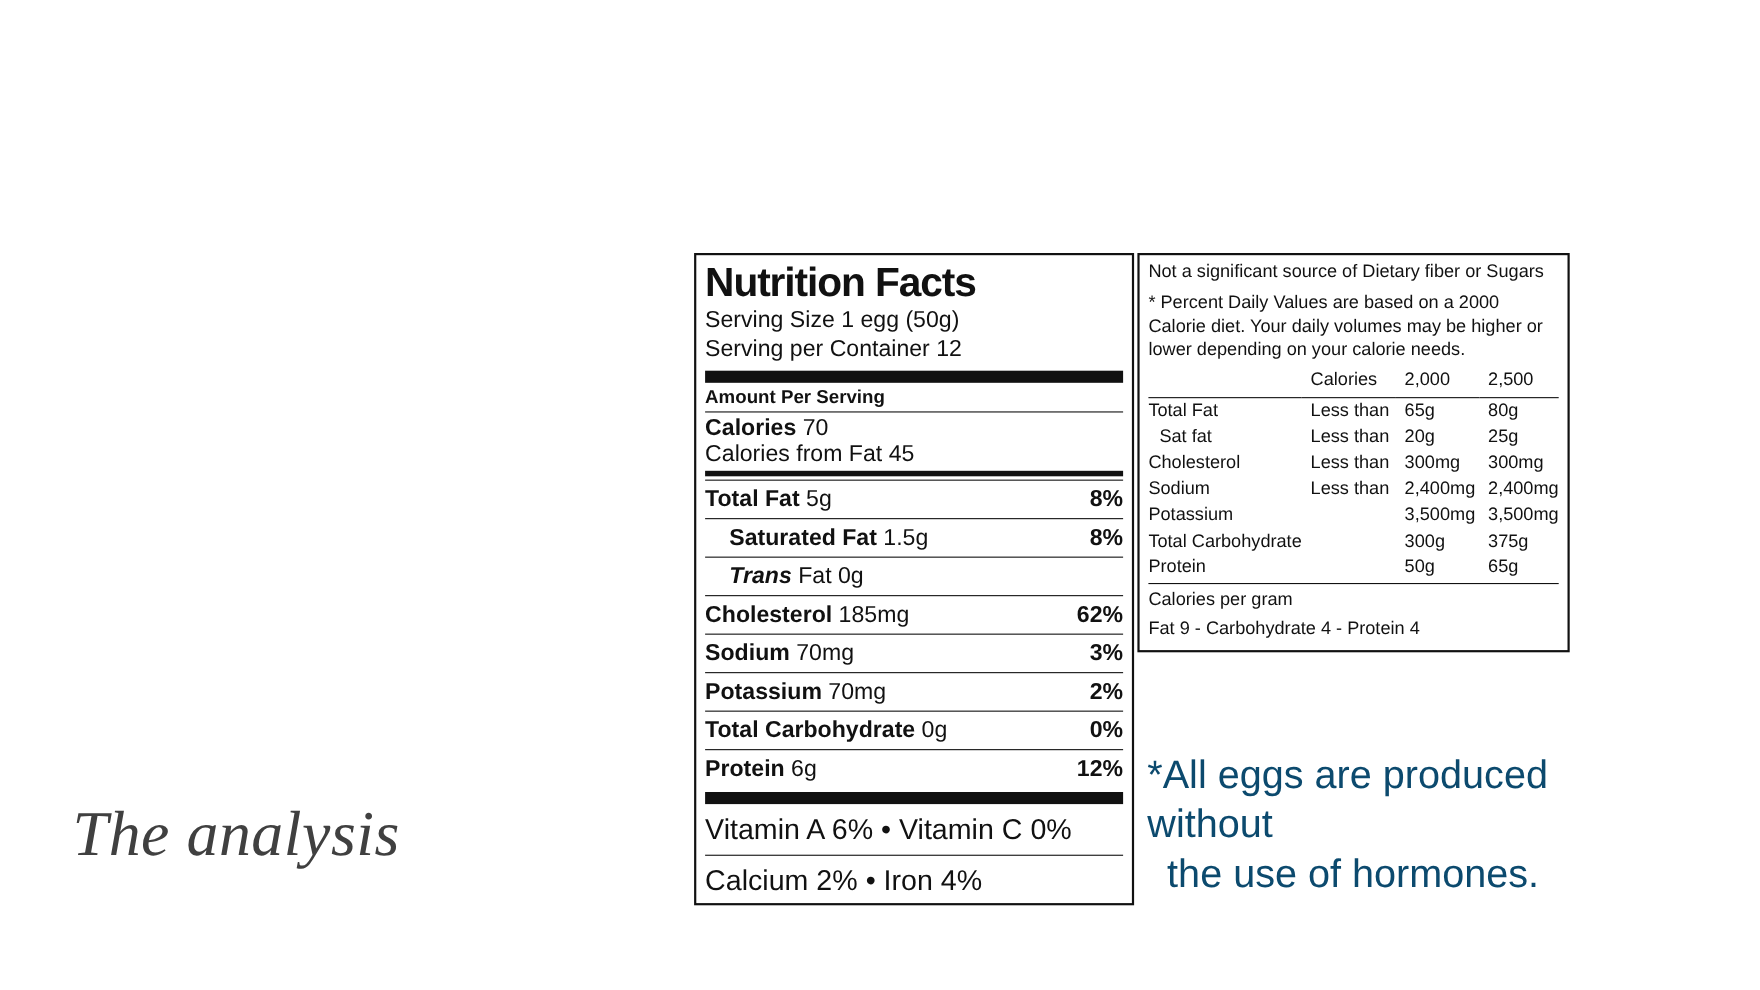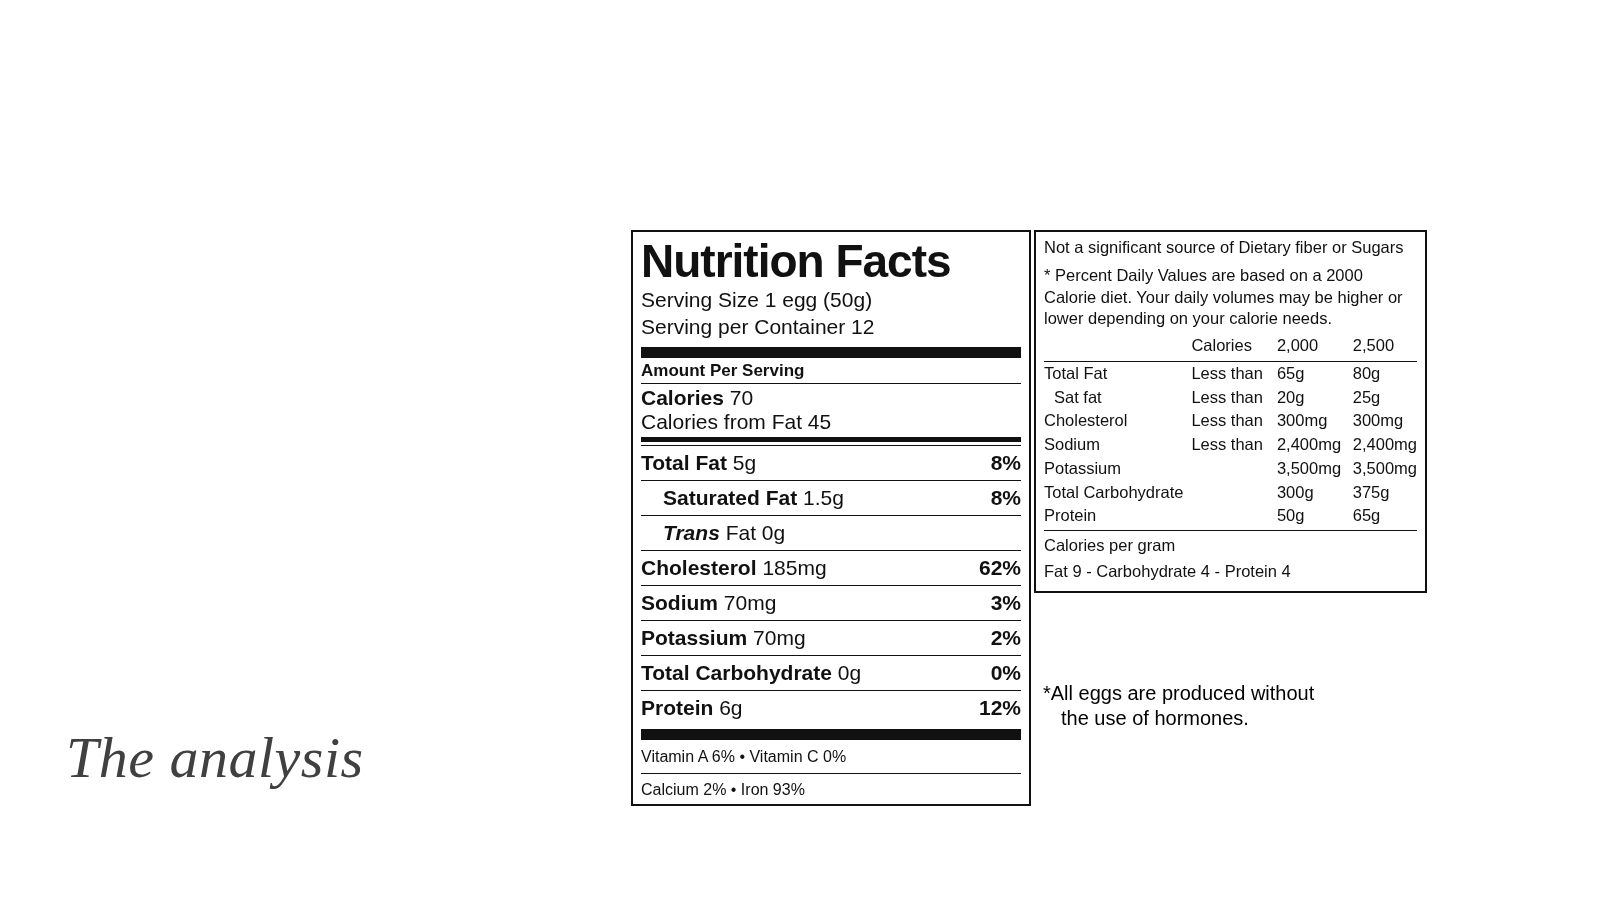--- a/index.html
+++ b/index.html
@@ -37,21 +37,21 @@
     width: 400px;
     box-sizing: border-box;
     border: 2px solid #111;
     background: #fff;
     padding: 4px 8px 0 8px;
     font-size: 19px;
   }
   .nf-title {
     font-family: "Liberation Sans", sans-serif;
     font-weight: bold;
-    font-size: 46px;
+    font-size: 37px;
     line-height: 1.02;
     letter-spacing: -1px;
     margin: 2px 0 1px 0;
     white-space: nowrap;
   }
   .nf-serving {
     font-size: 21px;
     line-height: 1.3;
   }
   .rule-thick {
@@ -94,21 +94,21 @@
     align-items: center;
     font-size: 21px;
     padding: 3px 0 3px 0;
   }
   .nf-row .name { font-weight: bold; }
   .nf-row .name .amt { font-weight: normal; }
   .nf-row .pct { font-weight: bold; }
   .nf-row.indent { padding-left: 22px; }
   .nf-row .name .ital { font-style: italic; font-weight: bold; }
   .nf-vits {
-    font-size: 16px;
+    font-size: 26px;
     padding: 5px 0 5px 0;
   }
 
   
   #footnote-panel {
     position: absolute;
     left: 1034px;
     top: 230px;
     width: 393px;
     box-sizing: border-box;
@@ -141,23 +141,23 @@
   .dv-table tr.head-rule td { border-bottom: 1.5px solid #111; height: 2px; padding: 0; }
   .indent-cell { padding-left: 10px !important; }
   .cal-per-gram { margin-top: 4px; font-size: 16.5px; }
 
   
   #hormone-note {
     position: absolute;
     left: 1043px;
     top: 681px;
     width: 420px;
-    font-size: 20px;
+    font-size: 36px;
     line-height: 1.25;
-    color: #000000;
+    color: #0c4a6e;
   }
   #hormone-note .l2 { padding-left: 18px; display: block; }
 </style>
 </head>
 <body>
 
 <div id="slide-title">The analysis</div>
 
 <div id="nutrition-panel">
 
@@ -253,21 +253,21 @@
       <span>Protein</span>
       <span class="amt">6g</span>
     </div>
     <div class="pct">12%</div>
   </div>
 
   <div class="rule-thick"></div>
 
   <div class="nf-vits">Vitamin A 6%  •  Vitamin C 0%</div>
   <div class="rule-thin"></div>
-  <div class="nf-vits">Calcium 2%  •  Iron 93%</div>
+  <div class="nf-vits">Calcium 2%  •  Iron 4%</div>
 
 </div>
 
 <div id="footnote-panel">
 
   <div class="fn-top">Not a significant source of Dietary fiber or Sugars</div>
 
   <div class="fn-note">* Percent Daily Values are based on a 2000 Calorie diet. Your daily volumes may be higher or lower depending on your calorie needs.</div>
 
   <table class="dv-table">

